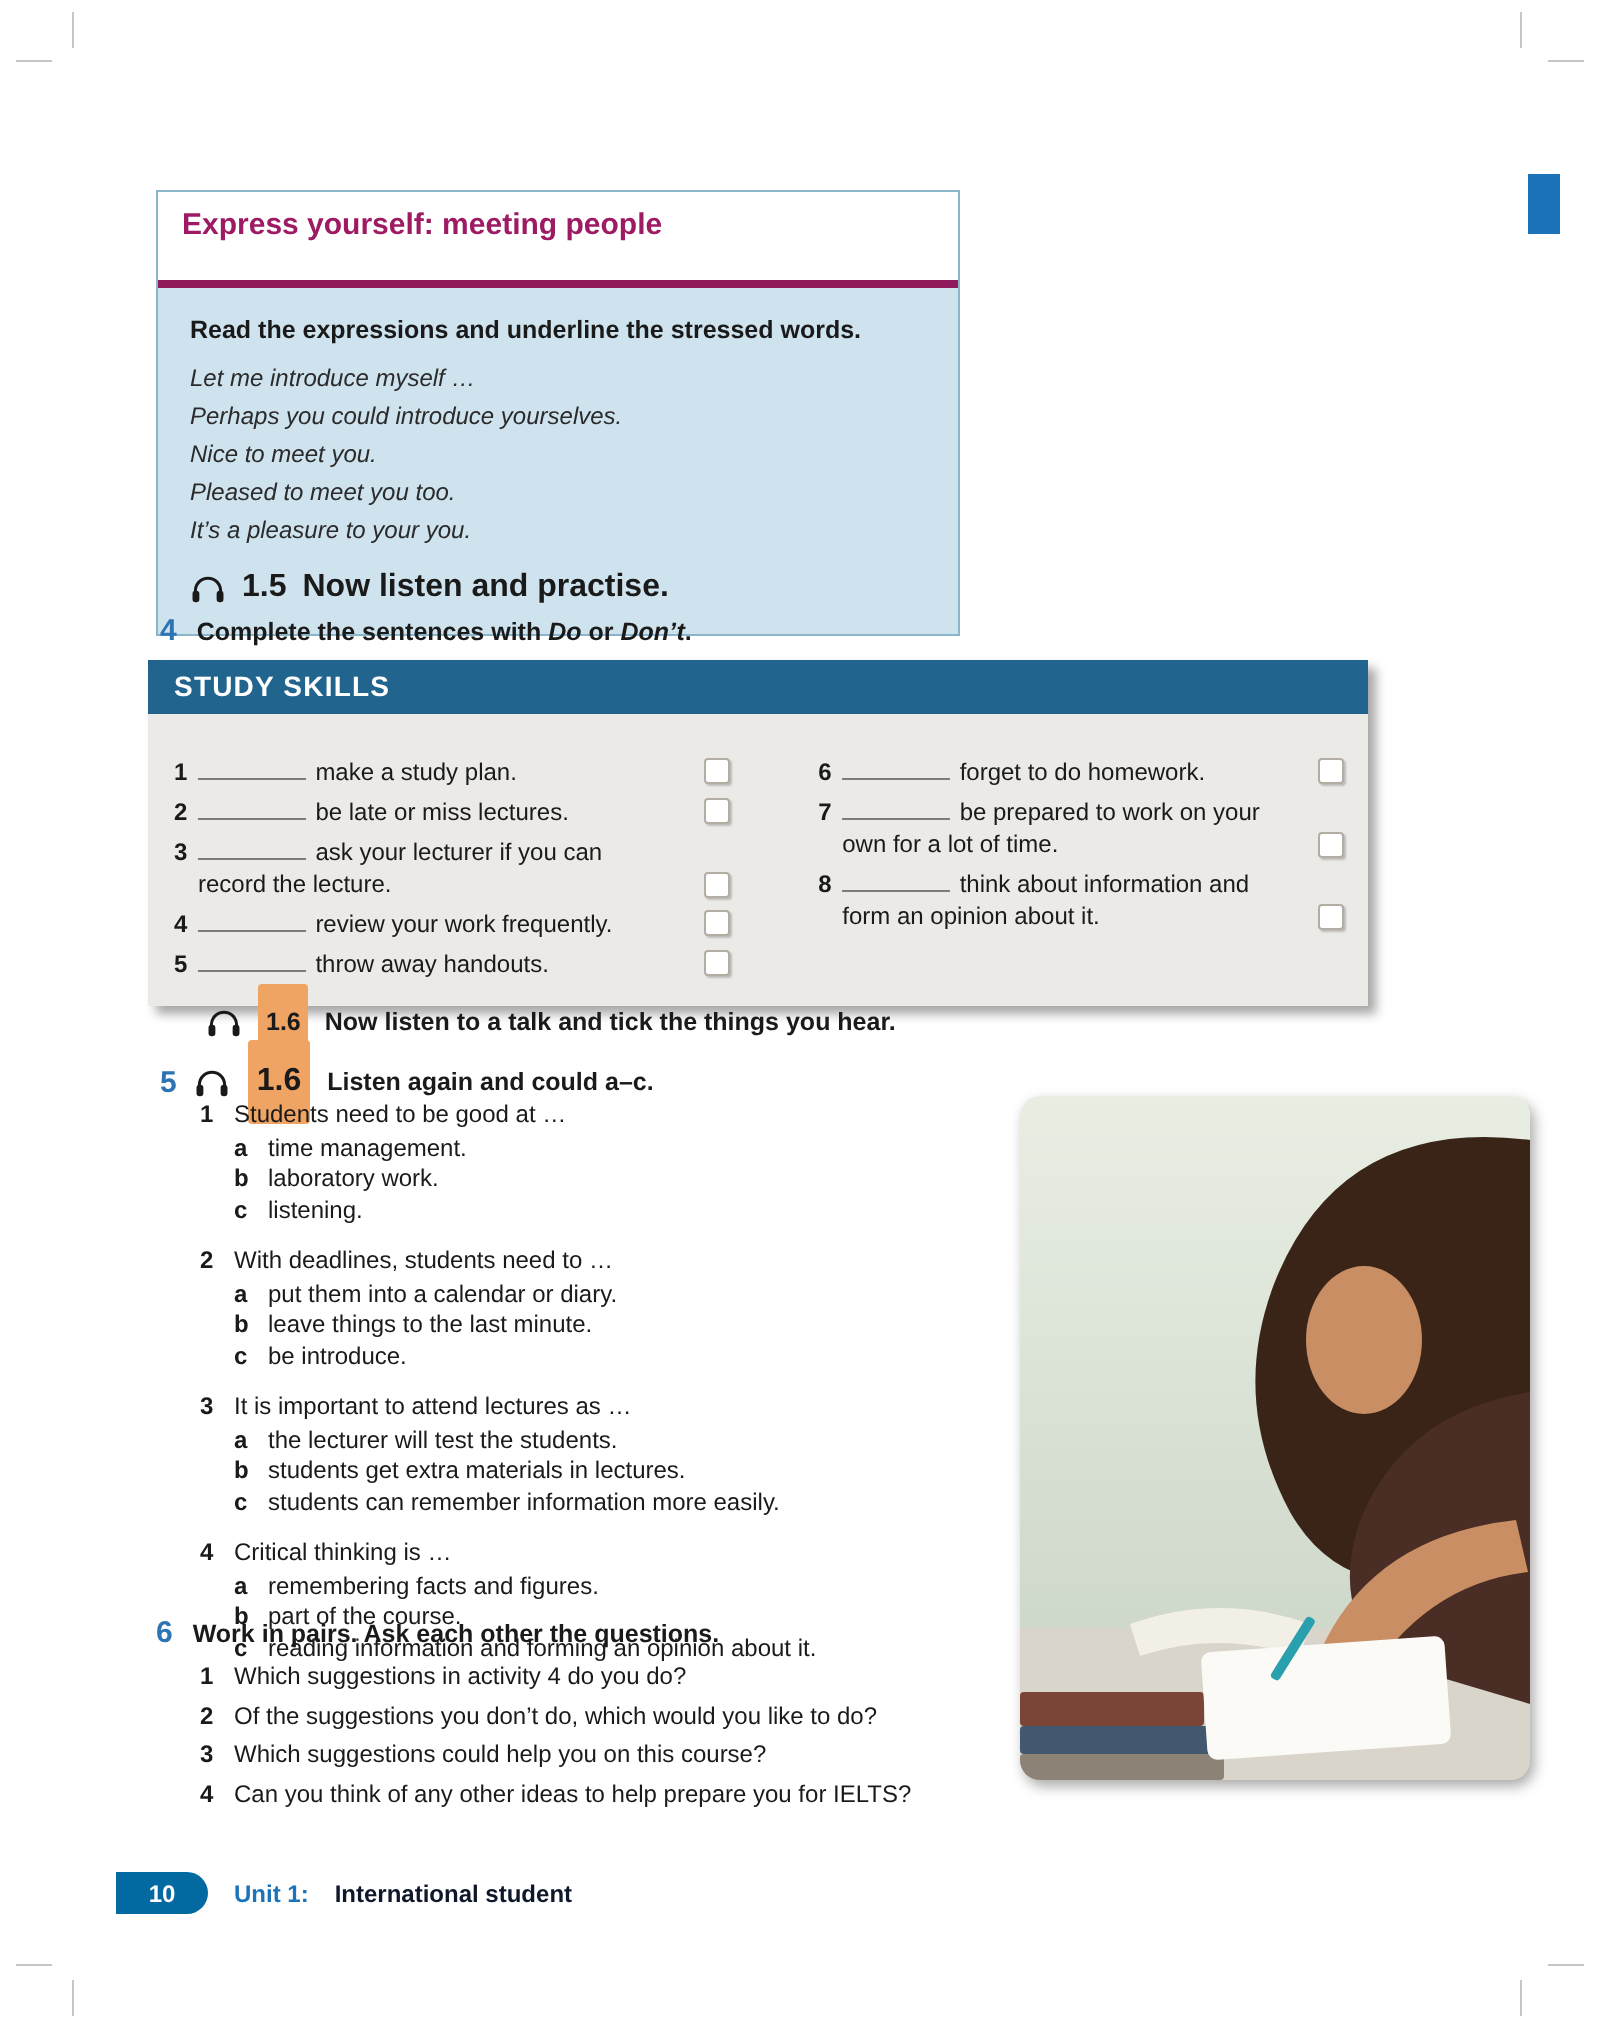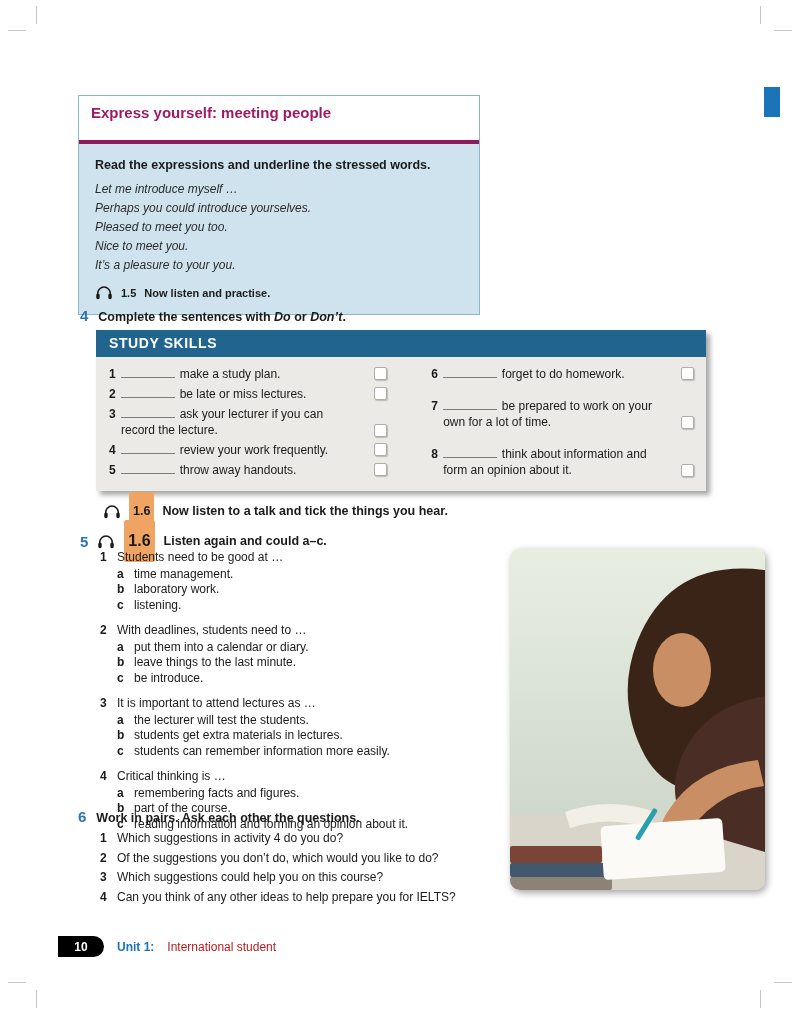--- a/index.html
+++ b/index.html
@@ -10,37 +10,37 @@
 
   .blue-tab { position:absolute; left:764px; top:87px; width:16px; height:30px; background:#1b74ba; }
 
   
   .express-box { position:absolute; left:78px; top:95px; width:402px; border:1px solid #8ab6c9; background:#cfe3ee; }
   .express-title { background:#ffffff; color:#9e1b64; font-weight:bold; font-size:15px; padding:8px 12px 19px; }
   .express-rule { height:4px; background:#8e1a5c; }
   .express-body { padding:12px 16px 14px; }
   .express-instruction { font-weight:bold; font-size:12.5px; margin:2px 0 10px; color:#1a1a1a; }
   .expr-line { font-style:italic; font-size:12px; margin:0 0 5px; color:#2b2b2b; }
-  .listen-row { display:flex; align-items:center; gap:8px; margin-top:13px; font-weight:bold; font-size:11px; }
+  .listen-row { display:flex; align-items:center; gap:8px; margin-top:13px; font-weight:bold; font-size:16px; }
 
   .hp-icon { display:inline-flex; align-items:center; }
 
   
   .act-head { position:absolute; display:flex; align-items:baseline; gap:10px; }
   .act-num { color:#2d74b5; font-weight:bold; font-size:15px; }
   .act-instr { font-weight:bold; font-size:12.5px; }
   .act-instr em { font-style:italic; }
 
   
-  .study-skills { position:absolute; left:96px; top:330px; width:610px; box-shadow:4px 4px 5px rgba(0,0,0,0.35); }
+  .study-skills { position:absolute; left:74px; top:330px; width:610px; box-shadow:4px 4px 5px rgba(0,0,0,0.35); }
   .ss-header { background:#21658f; color:#fff; font-weight:bold; font-size:14px; letter-spacing:0.6px; padding:5px 13px 6px; }
-  .ss-body { background:#ebeae7; display:flex; gap:44px; padding:9px 12px 13px 13px; }
+  .ss-body { background:#ebeae7; display:flex; gap:44px; padding:21px 12px 13px 13px; }
   .ss-col { display:flex; flex-direction:column; gap:4px; }
   .ss-col.left { width:292px; }
-  .ss-col.right { width:276px;justify-content:space-between; }
+  .ss-col.right { width:276px; }
   .ss-item { position:relative; padding-right:34px; font-size:12px; line-height:16px; }
   .ss-item .txt { display:inline-block; padding-left:12px; text-indent:-12px; }
   .ss-item b { font-weight:bold; }
   .blank { display:inline-block; width:54px; height:10px; border-bottom:1px solid #7c7c7c; margin:0 5px 0 5px; }
   .checkbox { position:absolute; right:0; width:13px; height:13px; background:#fff; border:1px solid #b3ada3; border-radius:2px; box-shadow:1px 1px 1px rgba(0,0,0,0.2); }
   .cb-top { top:1px; } .cb-bottom { bottom:1px; }
 
   
   .listen-line { position:absolute; left:103px; top:492px; display:flex; align-items:center; gap:8px; font-size:12.5px; font-weight:bold; }
   .track-hl { background:#f0a463; padding:12px 4px; border-radius:2px; font-weight:bold; color:#1a1a1a; }
@@ -59,23 +59,23 @@
   .act6-head { position:absolute; left:78px; top:808px; display:flex; align-items:baseline; gap:10px; }
   .p-area { position:absolute; left:100px; top:831px; width:400px; font-size:12px; }
   .p-row { display:flex; gap:9px; margin-bottom:4.5px; line-height:15px; }
   .p-row b { min-width:8px; }
 
   
   .photo { position:absolute; left:510px; top:548px; width:255px; height:342px; border-radius:10px; overflow:hidden; box-shadow:2px 3px 7px rgba(0,0,0,0.35); }
 
   
   .footer { position:absolute; left:58px; top:936px; display:flex; align-items:center; gap:13px; font-size:12px; }
-  .page-badge { width:46px; height:21px; background:#000000; color:#fff; font-weight:bold; border-radius:0 11px 11px 0; display:flex; align-items:center; justify-content:center; font-size:12px; }
+  .page-badge { width:46px; height:21px; background:#0369a1; color:#fff; font-weight:bold; border-radius:0 11px 11px 0; display:flex; align-items:center; justify-content:center; font-size:12px; }
   .unit-label { color:#1b74ba; font-weight:bold; }
-  .unit-title { font-weight:normal; color:#b91c1c; }
+  .unit-title { font-weight:bold; color:#0f172a; }
 </style>
 </head>
 <body>
 
 <div class="page">
 
   <div class="crop" style="left:8px;top:30px;width:18px;height:1px;"></div>
   <div class="crop" style="left:36px;top:6px;width:1px;height:18px;"></div>
   <div class="crop" style="left:760px;top:6px;width:1px;height:18px;"></div>
   <div class="crop" style="left:774px;top:30px;width:18px;height:1px;"></div>
@@ -86,22 +86,22 @@
 
   <div class="blue-tab"></div>
 
   <div class="express-box">
     <div class="express-title">Express yourself: meeting people</div>
     <div class="express-rule"></div>
     <div class="express-body">
       <p class="express-instruction">Read the expressions and underline the stressed words.</p>
       <p class="expr-line">Let me introduce myself …</p>
       <p class="expr-line">Perhaps you could introduce yourselves.</p>
+      <p class="expr-line">Nice to meet you.</p>
       <p class="expr-line">Pleased to meet you too.</p>
-      <p class="expr-line">Nice to meet you.</p>
       <p class="expr-line">It’s a pleasure to your you.</p>
       <div class="listen-row">
         <span class="hp-icon">
           <svg width="18" height="15" viewBox="0 0 20 16">
               <path d="M3 13 V9 a7 7 0 0 1 14 0 v4" fill="none" stroke="#1a1a1a" stroke-width="1.7"></path>
               <rect x="1.4" y="9" width="3.8" height="6.4" rx="1.8" fill="#1a1a1a"></rect>
               <rect x="14.8" y="9" width="3.8" height="6.4" rx="1.8" fill="#1a1a1a"></rect>
             </svg>
         </span>
         <span>1.5</span>

